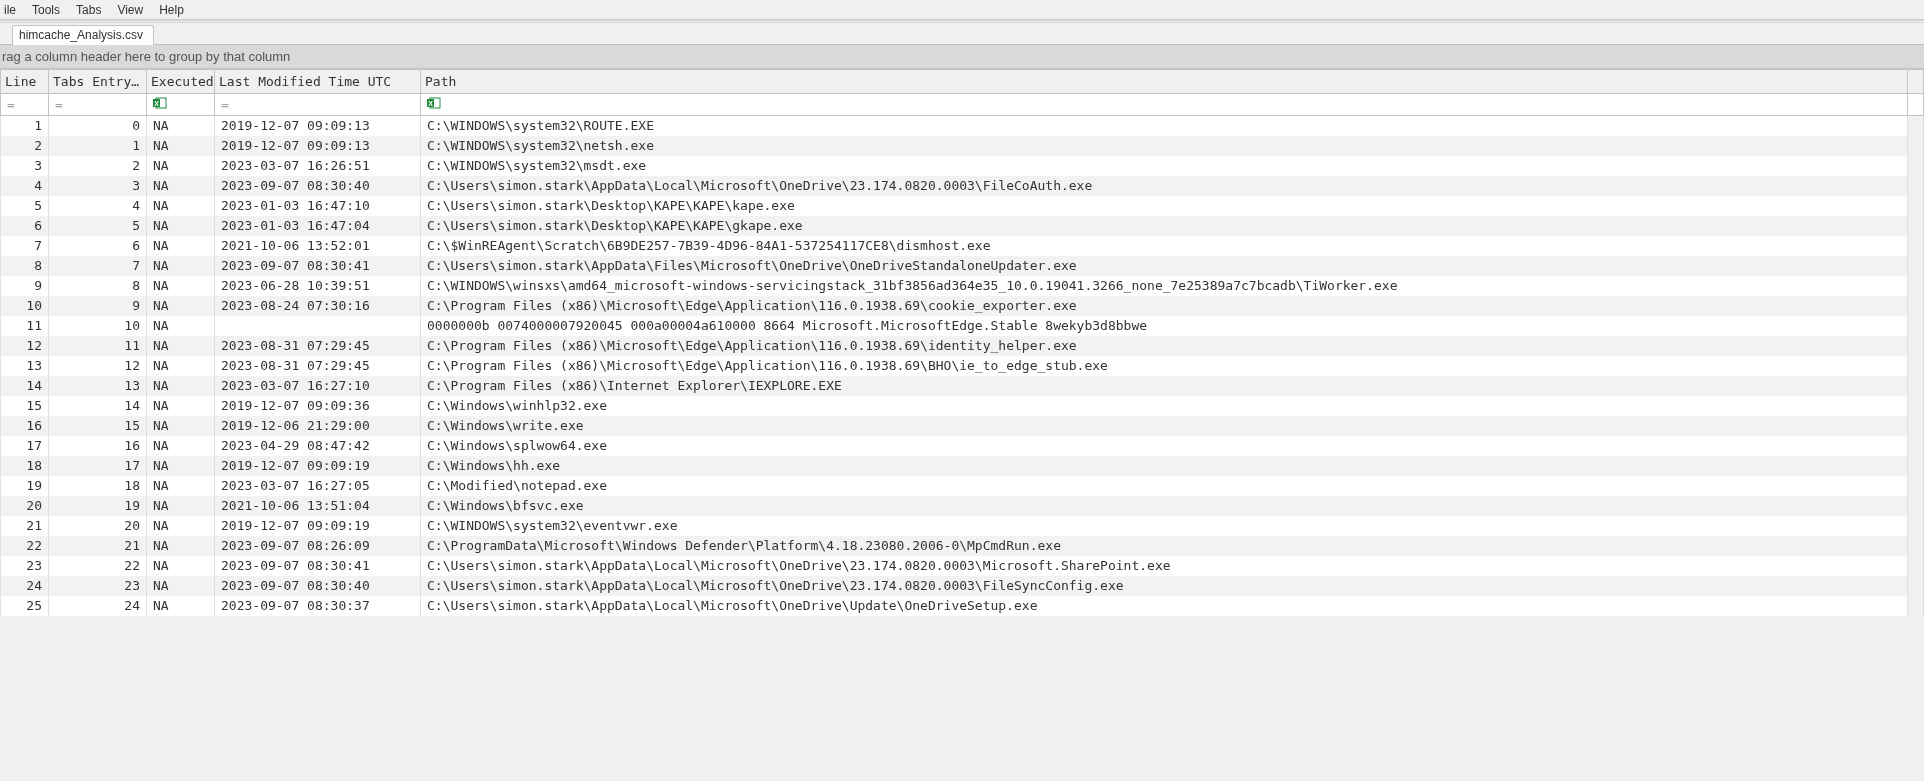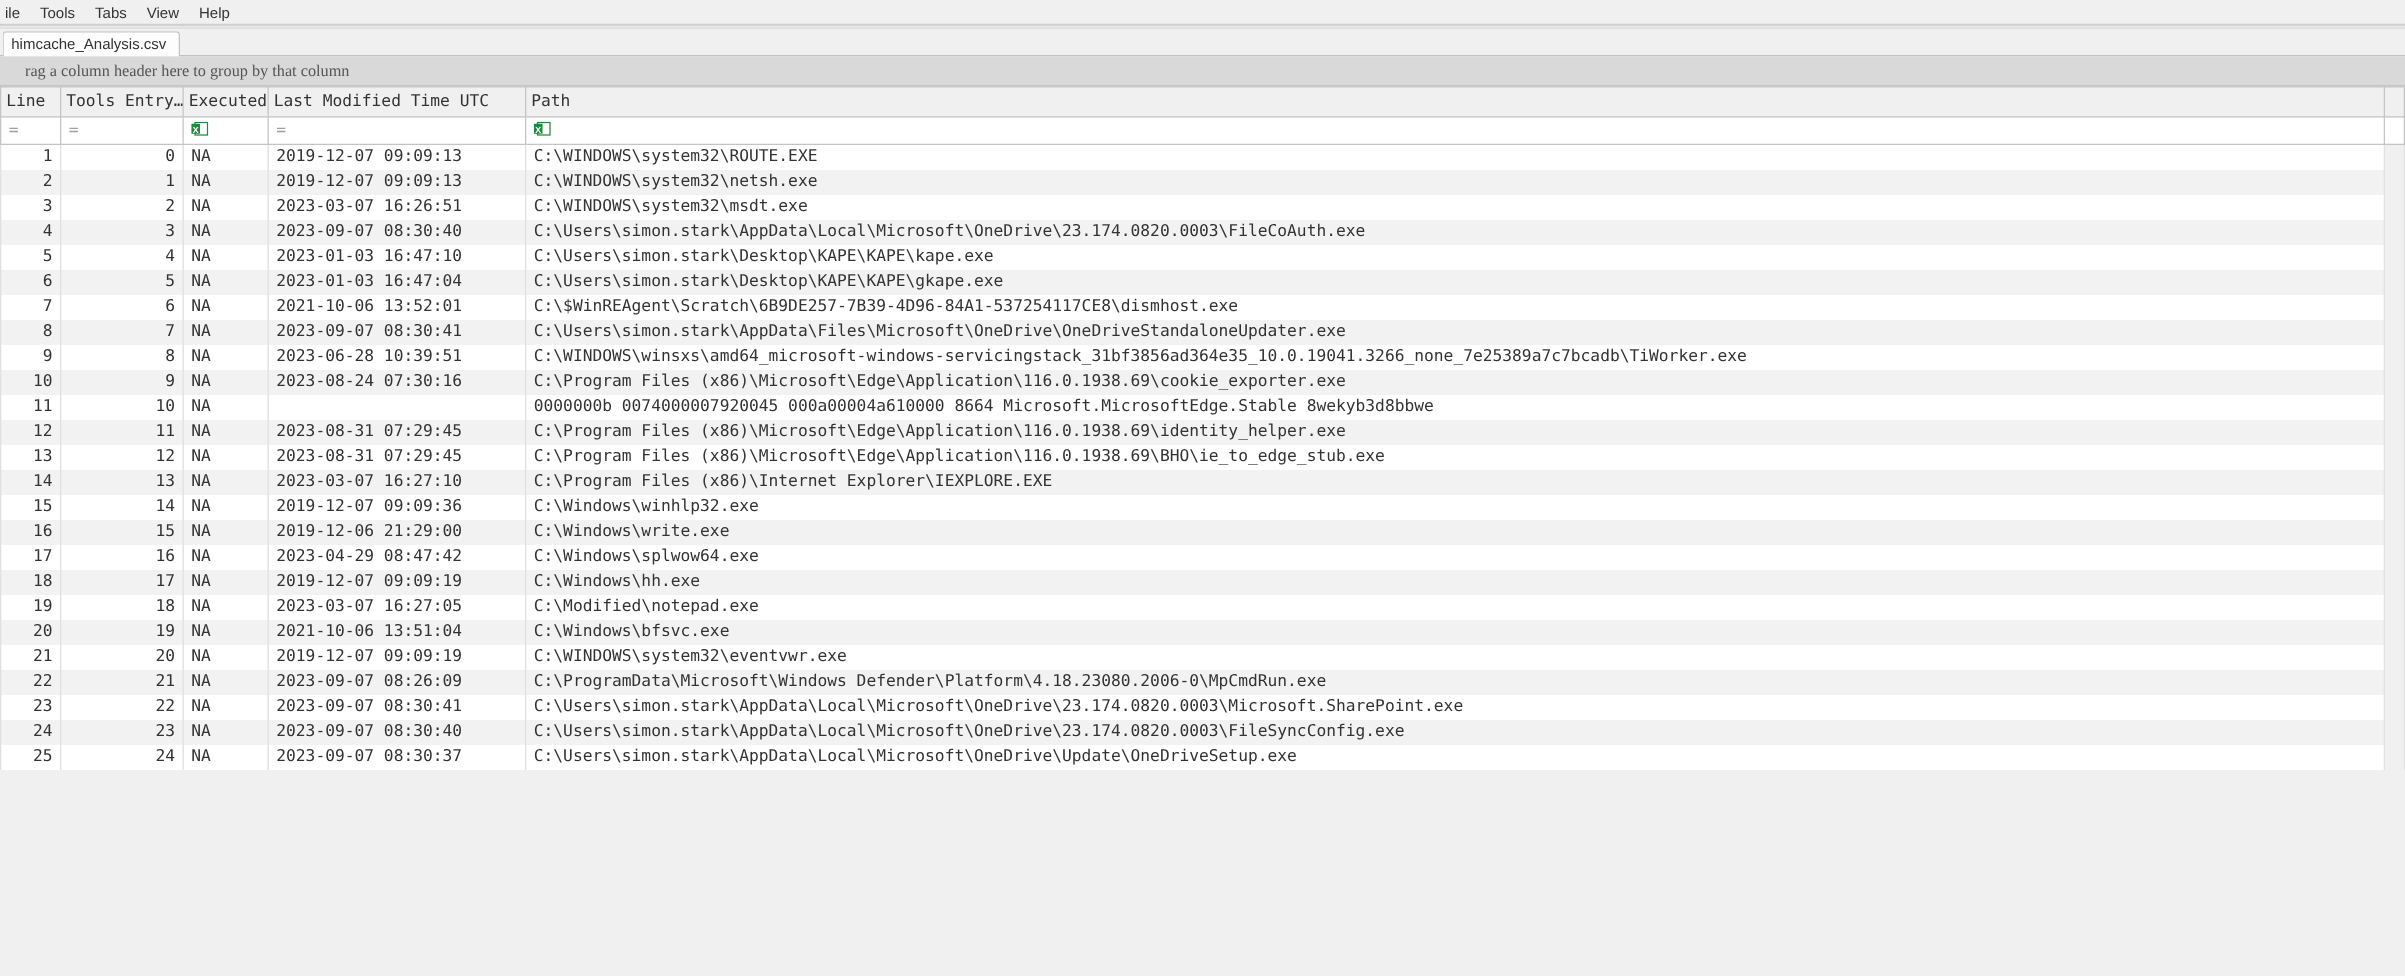--- a/index.html
+++ b/index.html
@@ -44,29 +44,30 @@
   .tab {
     background: #fdfdfd;
     border: 1px solid #c4c4c4;
     border-bottom: none;
     padding: 2px 10px 2px 6px;
     height: 20px;
     display: flex;
     align-items: center;
     border-radius: 3px 3px 0 0;
     margin-top: 2px;
+    margin-left: 10px;
   }
   .group-header {
     height: 24px;
     background: #d9d9d9;
     color: #555;
     display: flex;
     align-items: center;
-    padding-left: 20px;
-    font-family: Liberation Serif, serif;
+    padding-left: 2px;
+    font-family: Liberation Sans, sans-serif;
     font-size: 13px;
     border-bottom: 1px solid #c4c4c4;
   }
   .grid-wrap {
     position: relative;
   }
   table {
     border-collapse: collapse;
     width: 100%;
     table-layout: fixed;
@@ -151,21 +152,21 @@
     <col class="line">
         <col class="cache">
         <col class="exec">
         <col class="time">
         <col class="path">
         <col class="scroll">
   </colgroup>
   <thead>
     <tr>
       <th>Line</th>
-      <th>Tools Entry…</th>
+      <th>Tabs Entry…</th>
       <th>Executed</th>
       <th>Last Modified Time UTC</th>
       <th>Path</th>
       <th class="scroll-col-header"></th>
     </tr>
     <tr class="filter-row">
       <td>=</td>
       <td>=</td>
       <td>
         <span class="filter-icon excel-icon">

